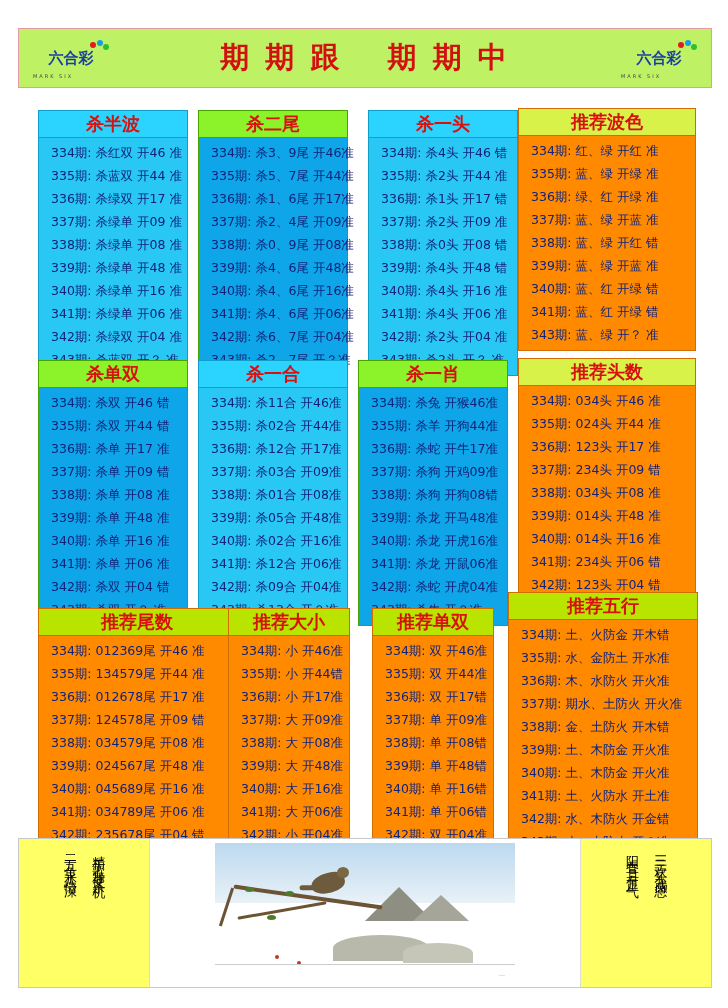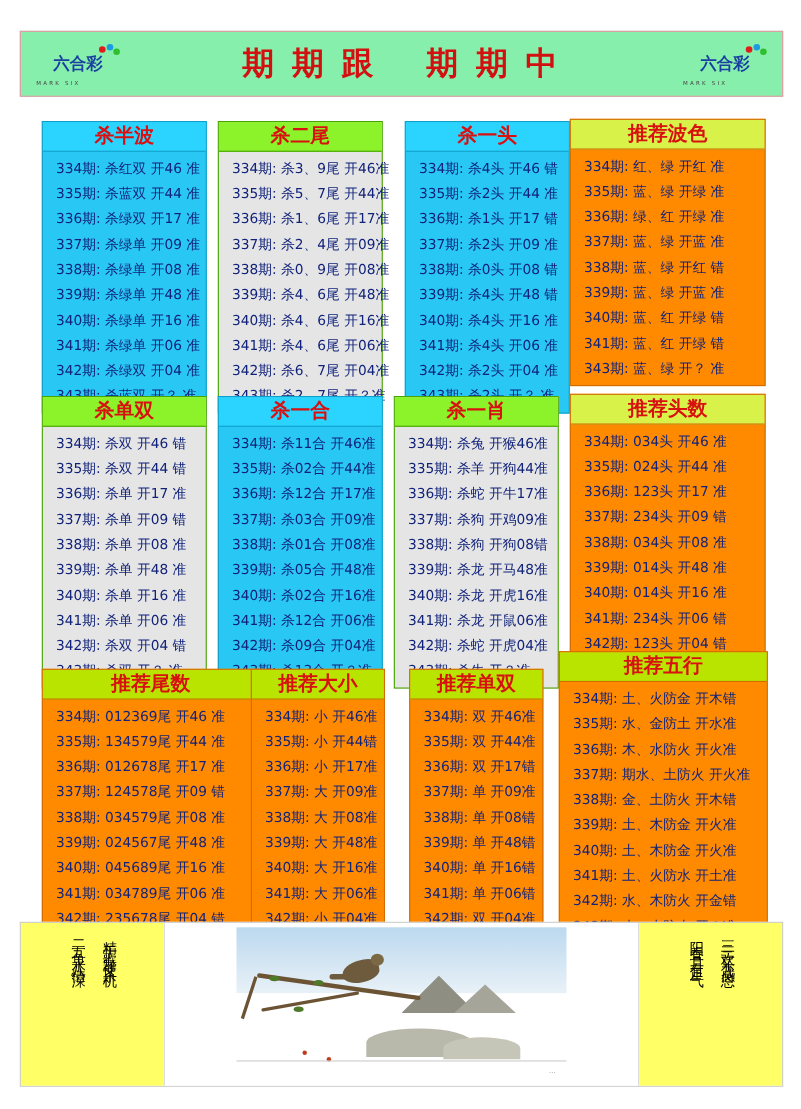--- a/index.html
+++ b/index.html
@@ -10,21 +10,21 @@
     position:relative;
     overflow:hidden;
   }
   .page{
     position:absolute;left:0;top:0;width:728px;height:1008px;
     background:#ffffff;
   }
   
   .header{
     position:absolute;left:18px;top:28px;width:692px;height:58px;
-    background:#86efac;
+    background:#bef264;
     border:1px solid #e59aa6;
     display:flex;align-items:center;justify-content:space-between;
   }
   .logo{
     width:84px;height:40px;margin:0 10px;
     display:flex;align-items:center;justify-content:center;
     position:relative;
   }
   .logo .lg-text{
     font-size:15px;color:#1a3fa0;font-weight:bold;
@@ -54,21 +54,21 @@
     font-size:12.5px;
     padding-left:8px;
     white-space:nowrap;
     font-family:"DejaVu Sans","Liberation Sans",sans-serif;
   }
   
   .cyan{background:#29c8f4;border:1px solid #0f9fc9;}
   .cyan .cap{background:#2bd4ff;color:#d81010;border-bottom:1px solid #0f9fc9;}
   .cyan .row{color:#11227a;}
 
-  .green{background:#e5e5e5;border:1px solid #46a300;}
+  .green{background:#0ea5e9;border:1px solid #46a300;}
   .green .cap{background:#8cf22a;color:#d81010;border-bottom:1px solid #46a300;}
   .green .row{color:#11227a;}
 
   .orange{background:#ff8a00;border:1px solid #d06c00;}
   .orange .cap{background:#d9f24a;color:#d81010;border-bottom:1px solid #d06c00;}
   .orange .row{color:#11227a;}
 
   .orange2{background:#ff8a00;border:1px solid #d06c00;}
   .orange2 .cap{background:#b8e400;color:#d81010;border-bottom:1px solid #d06c00;}
   .orange2 .row{color:#11227a;}

